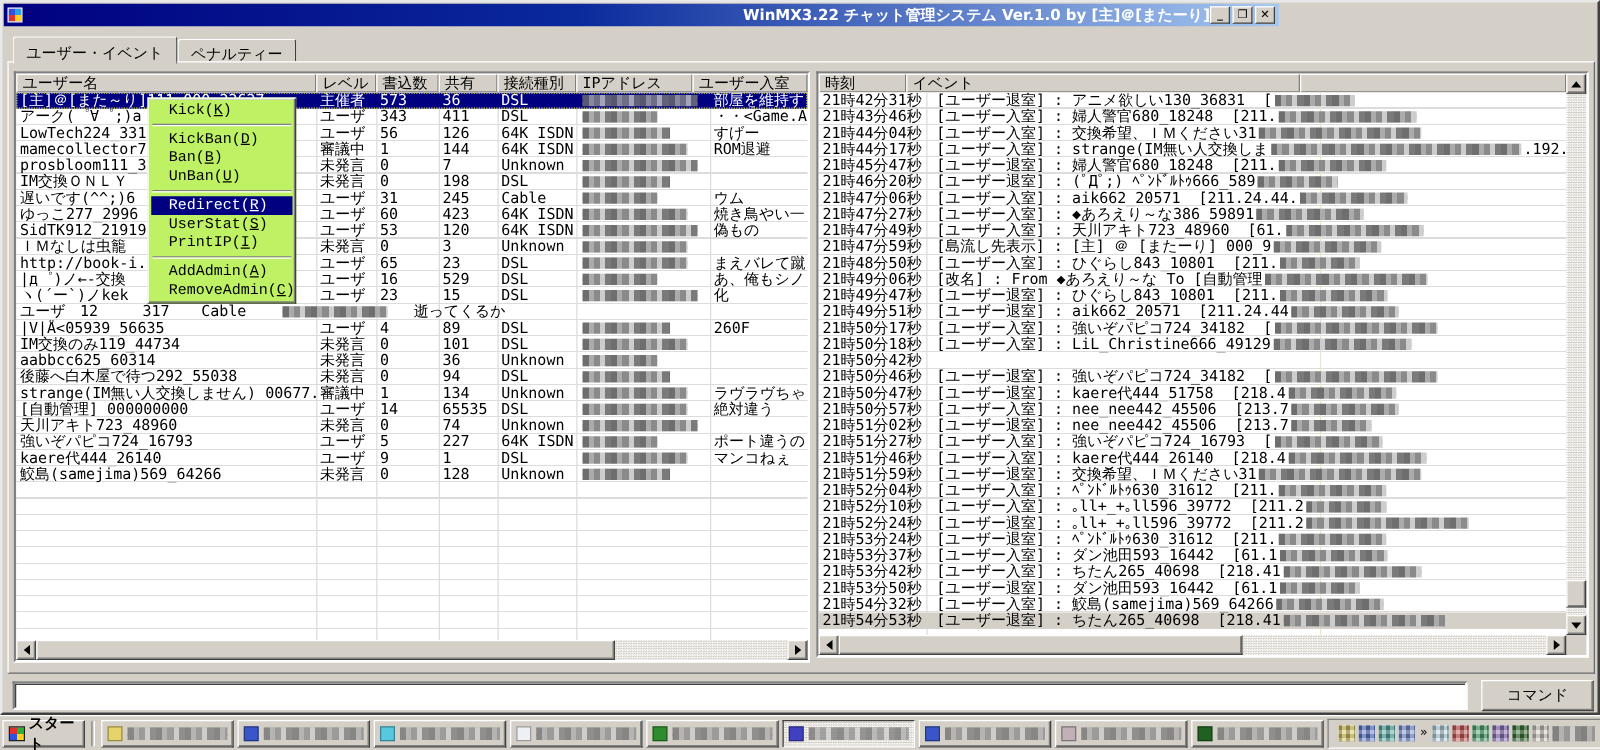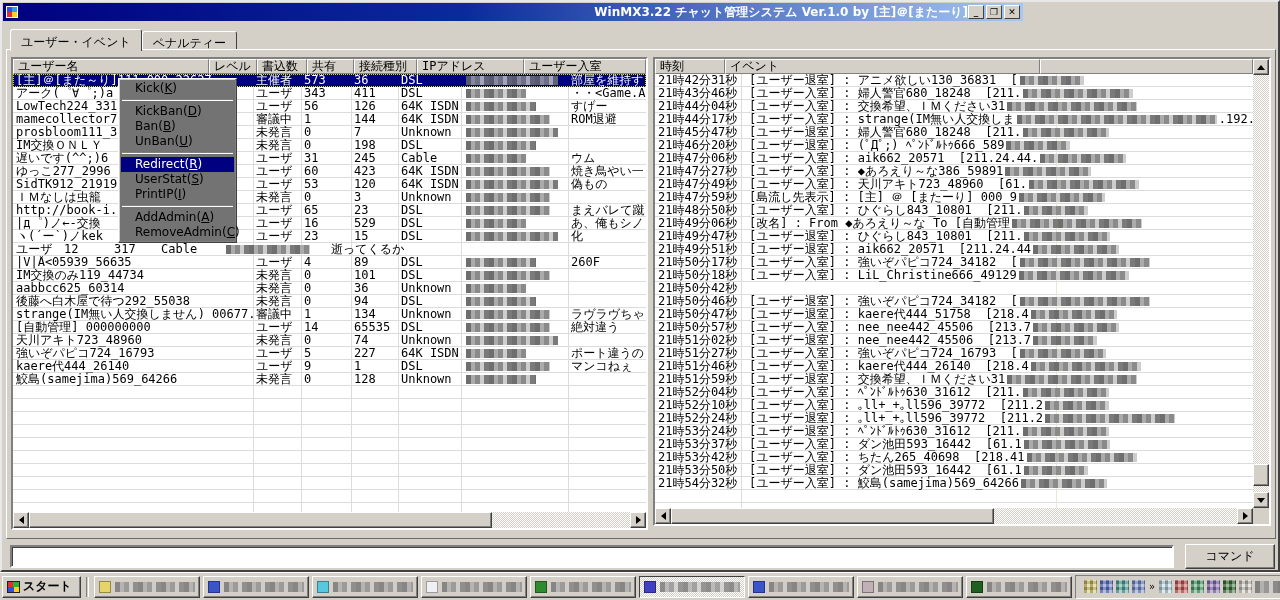--- a/index.html
+++ b/index.html
@@ -111,44 +111,44 @@
   .vsb{width:16px;flex-shrink:0;display:flex;flex-direction:column;
        background-image:conic-gradient(#fff 0 25%,#d4d0c8 0 50%,#fff 0 75%,#d4d0c8 0);background-size:2px 2px;}
   .vtrack{flex:1;position:relative;}
   .vthumb{position:absolute;left:0;bottom:6px;width:16px;height:22px;background:#d4d0c8;
        border-top:1px solid #fff;border-left:1px solid #fff;
        border-right:1px solid #404040;border-bottom:1px solid #404040;
        box-shadow:inset -1px -1px 0 #808080;}
   .corner{width:16px;height:16px;background:#d4d0c8;flex-shrink:0;}
 
   
-  .menu{position:absolute;left:111px;top:28px;width:119px;background:#737373;z-index:40;
+  .menu{position:absolute;left:111px;top:28px;width:119px;background:#bef264;z-index:40;
        border-top:1px solid #fff;border-left:1px solid #fff;
        border-right:1px solid #404040;border-bottom:1px solid #404040;
        box-shadow:inset -1px -1px 0 #808080,inset 1px 1px 0 #d4d0c8;
-       padding:2px;font-size:12px;}
+       padding:2px;font-size:12px;font-family:Liberation Mono, monospace;}
   .mi{height:15px;line-height:15px;padding-left:14px;white-space:nowrap;}
   .mi.hi{background:#000080;color:#fff;}
   .mi .u{text-decoration:underline;}
   .msep{height:0;border-top:1px solid #808080;border-bottom:1px solid #fff;margin:3px 1px;}
 
   
   .cmdinput{position:absolute;left:8px;top:543px;width:1164px;height:23px;background:#fff;
        border-top:2px solid #808080;border-left:2px solid #808080;
        border-right:2px solid #fff;border-bottom:2px solid #fff;
        box-shadow:inset 1px 1px 0 #404040;outline:none;font-family:"DejaVu Sans Mono",monospace;font-size:12px;padding:0 4px;}
   .cmdbtn{position:absolute;left:1183px;top:542px;width:90px;height:25px;background:#d4d0c8;
        border-top:1px solid #fff;border-left:1px solid #fff;
        border-right:1px solid #404040;border-bottom:1px solid #404040;
        box-shadow:inset -1px -1px 0 #808080;text-align:center;line-height:23px;}
 
   
   .taskbar{position:absolute;left:0;top:572px;width:1280px;height:28px;background:#d4d0c8;
        border-top:1px solid #fff;display:flex;align-items:center;padding:0 2px;}
-  .startbtn{width:79px;height:22px;display:flex;align-items:center;gap:3px;padding:0 4px;
+  .startbtn{width:66px;height:22px;display:flex;align-items:center;gap:3px;padding:0 4px;
        font-weight:bold;background:#d4d0c8;flex-shrink:0;
        border-top:1px solid #fff;border-left:1px solid #fff;
        border-right:1px solid #404040;border-bottom:1px solid #404040;
        box-shadow:inset -1px -1px 0 #808080;}
   .flag{width:13px;height:12px;flex-shrink:0;
        background:conic-gradient(#30b030 0 25%,#ffd020 0 50%,#3050e0 0 75%,#e03030 0);
        border:1px solid #202020;}
   .tdiv{width:3px;height:20px;margin:0 5px;border-left:1px solid #808080;border-right:1px solid #fff;flex-shrink:0;}
   .tbtn{width:106px;height:22px;margin-right:3px;display:flex;align-items:center;gap:4px;padding:0 4px;
        background:#d4d0c8;flex-shrink:0;
@@ -201,26 +201,26 @@
 
   <div class="tabs">
     <div class="tab active">ユーザー・イベント</div>
     <div class="tab inactive">ペナルティー</div>
   </div>
 
   <div class="page">
 
     <div class="lbox ulist">
       <div class="lv-head">
-        <div class="hc" style="width:196px">ユーザー名</div>
+        <div class="hc" style="width:240px">ユーザー名</div>
         <div class="hc" style="width:48px">レベル</div>
         <div class="hc" style="width:50px">書込数</div>
         <div class="hc" style="width:47px">共有</div>
         <div class="hc" style="width:63px">接続種別</div>
-        <div class="hc" style="width:107px">IPアドレス</div>
+        <div class="hc" style="width:93px">IPアドレス</div>
         <div class="hc" style="flex:1">ユーザー入室</div>
       </div>
       <div class="lv-body ulbody">
 
           <div class="lr sel">
             <div class="c cn">[主]＠[また～り]111_000_22627</div>
             <div class="c cl">主催者</div>
             <div class="c cp">573</div>
             <div class="c cs">36</div>
             <div class="c cc">DSL</div>
@@ -755,20 +755,28 @@
 
             <div class="er">
               <div class="c et">21時54分32秒</div>
               <div class="ev">
                 <span class="txt">[ユーザー入室] : 鮫島(samejima)569_64266</span>
                 <span class="mosaic em"></span>
                 <span class="txt"></span>
               </div>
             </div>
 
+            <div class="er sel2">
+              <div class="c et">21時54分53秒</div>
+              <div class="ev">
+                <span class="txt">[ユーザー退室] : ちたん265_40698  [218.41</span>
+                <span class="mosaic em"></span>
+                <span class="txt"></span>
+              </div>
+            </div>
           </div>
         <div class="hscroll">
           <div class="sbtn">
               <span class="arr a-l"></span>
             </div>
           <div class="htrack">
               <div class="hthumb" style="width:57%"></div>
             </div>
           <div class="sbtn">
               <span class="arr a-r"></span>

